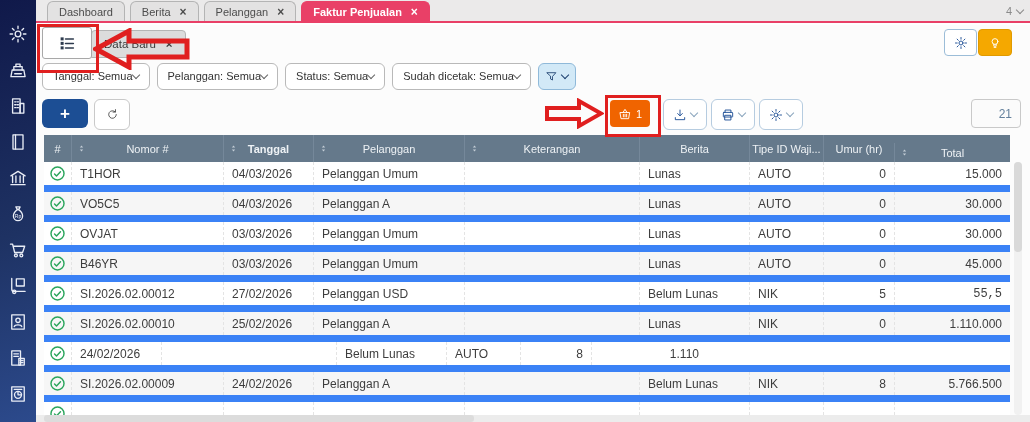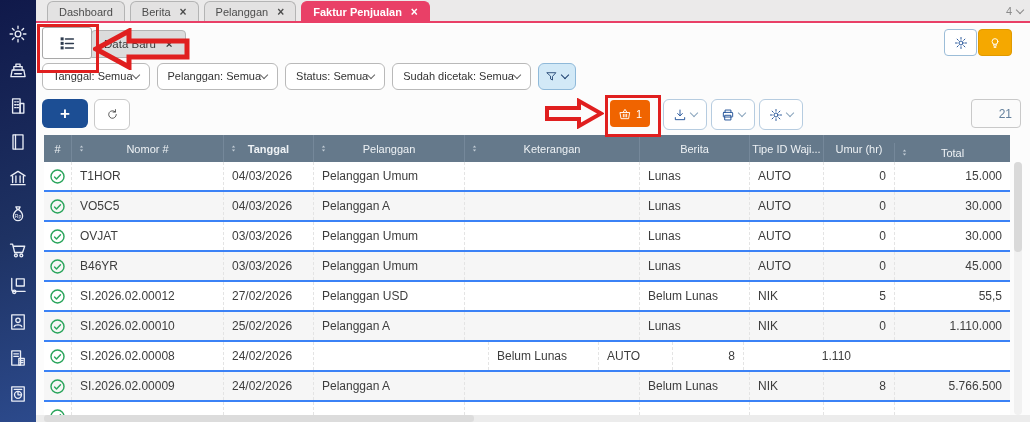--- a/index.html
+++ b/index.html
@@ -77,21 +77,21 @@
             color:#64809c;font-size:12px}
 
   
   .table{position:absolute;left:8px;top:110px;width:966px}
   .thead{display:flex;height:27px;background:#65798b}
   .th{display:flex;align-items:center;justify-content:center;position:relative;color:#eef2f5;font-size:11px;
       border-left:1px solid #75889a;box-sizing:border-box;white-space:nowrap;overflow:hidden;cursor:pointer}
   .th:first-child{border-left:none}
   .th .sort{position:absolute;left:5px;width:9px;height:13px;color:#c3cdd6}
   .tbody{height:253px;overflow:hidden}
-  .tr{display:flex;height:30px;background:#fff;border-bottom:2px solid #3b82f6;box-sizing:border-box;cursor:pointer}
+  .tr{display:flex;height:30px;background:#fff;border-bottom:7px solid #3b82f6;box-sizing:border-box;cursor:pointer}
   .tr.alt{background:#f6f6f6}
   .td{display:flex;align-items:center;padding:0 8px;font-size:12px;color:#3d3d3d;border-left:1px dashed #e4e4e4;
       box-sizing:border-box;overflow:hidden;white-space:nowrap}
   .td:first-child{border-left:none;justify-content:center;padding:0}
   .td.right{justify-content:flex-end}
   .checkic{width:17px;height:17px;color:#29a55b}
 
   .vscroll{position:absolute;left:978px;top:137px;width:8px;height:253px;background:#f1f1f1;border-radius:4px;cursor:pointer}
   .vthumb{width:8px;height:90px;background:#d9d9d9;border-radius:4px}
   .hscroll{position:absolute;left:0;top:390px;width:994px;height:7px;background:#ececec;cursor:pointer}
@@ -492,21 +492,21 @@
                 </svg>
               </span>
             </div>
             <div class="td" style="width: 152px;">SI.2026.02.00012</div>
             <div class="td" style="width: 90px;">27/02/2026</div>
             <div class="td" style="width: 151px;">Pelanggan USD</div>
             <div class="td" style="width: 175px;"></div>
             <div class="td" style="width: 110px;">Belum Lunas</div>
             <div class="td" style="width: 74px;">NIK</div>
             <div class="td right" style="width: 71px;">5</div>
-            <div class="td right" style="width: 116px;">55,5</div>
+            <div class="td right" style="width: 116px; font-family: Liberation Mono, monospace;">55,5</div>
           </div>
           <div class="tr alt">
             <div class="td" style="width: 27px;">
               <span class="ic checkic">
                 <svg viewBox="0 0 24 24">
                   <circle cx="12" cy="12" r="9.2" stroke-width="2"></circle>
                   <path d="M7.8 12.6l2.8 2.8 5.6-6" stroke-width="2"></path>
                 </svg>
               </span>
             </div>
@@ -521,21 +521,20 @@
           </div>
           <div class="tr">
             <div class="td" style="width: 27px;">
               <span class="ic checkic">
                 <svg viewBox="0 0 24 24">
                   <circle cx="12" cy="12" r="9.2" stroke-width="2"></circle>
                   <path d="M7.8 12.6l2.8 2.8 5.6-6" stroke-width="2"></path>
                 </svg>
               </span>
             </div>
-            <div class="td" style="width: 152px;">SI.2026.02.00008</div>
             <div class="td" style="width: 90px;">24/02/2026</div>
             <div class="td" style="width: 175px;"></div>
             <div class="td" style="width: 110px;">Belum Lunas</div>
             <div class="td" style="width: 74px;">AUTO</div>
             <div class="td right" style="width: 71px;">8</div>
             <div class="td right" style="width: 116px;">1.110</div>
           </div>
           <div class="tr alt">
             <div class="td" style="width: 27px;">
               <span class="ic checkic">

